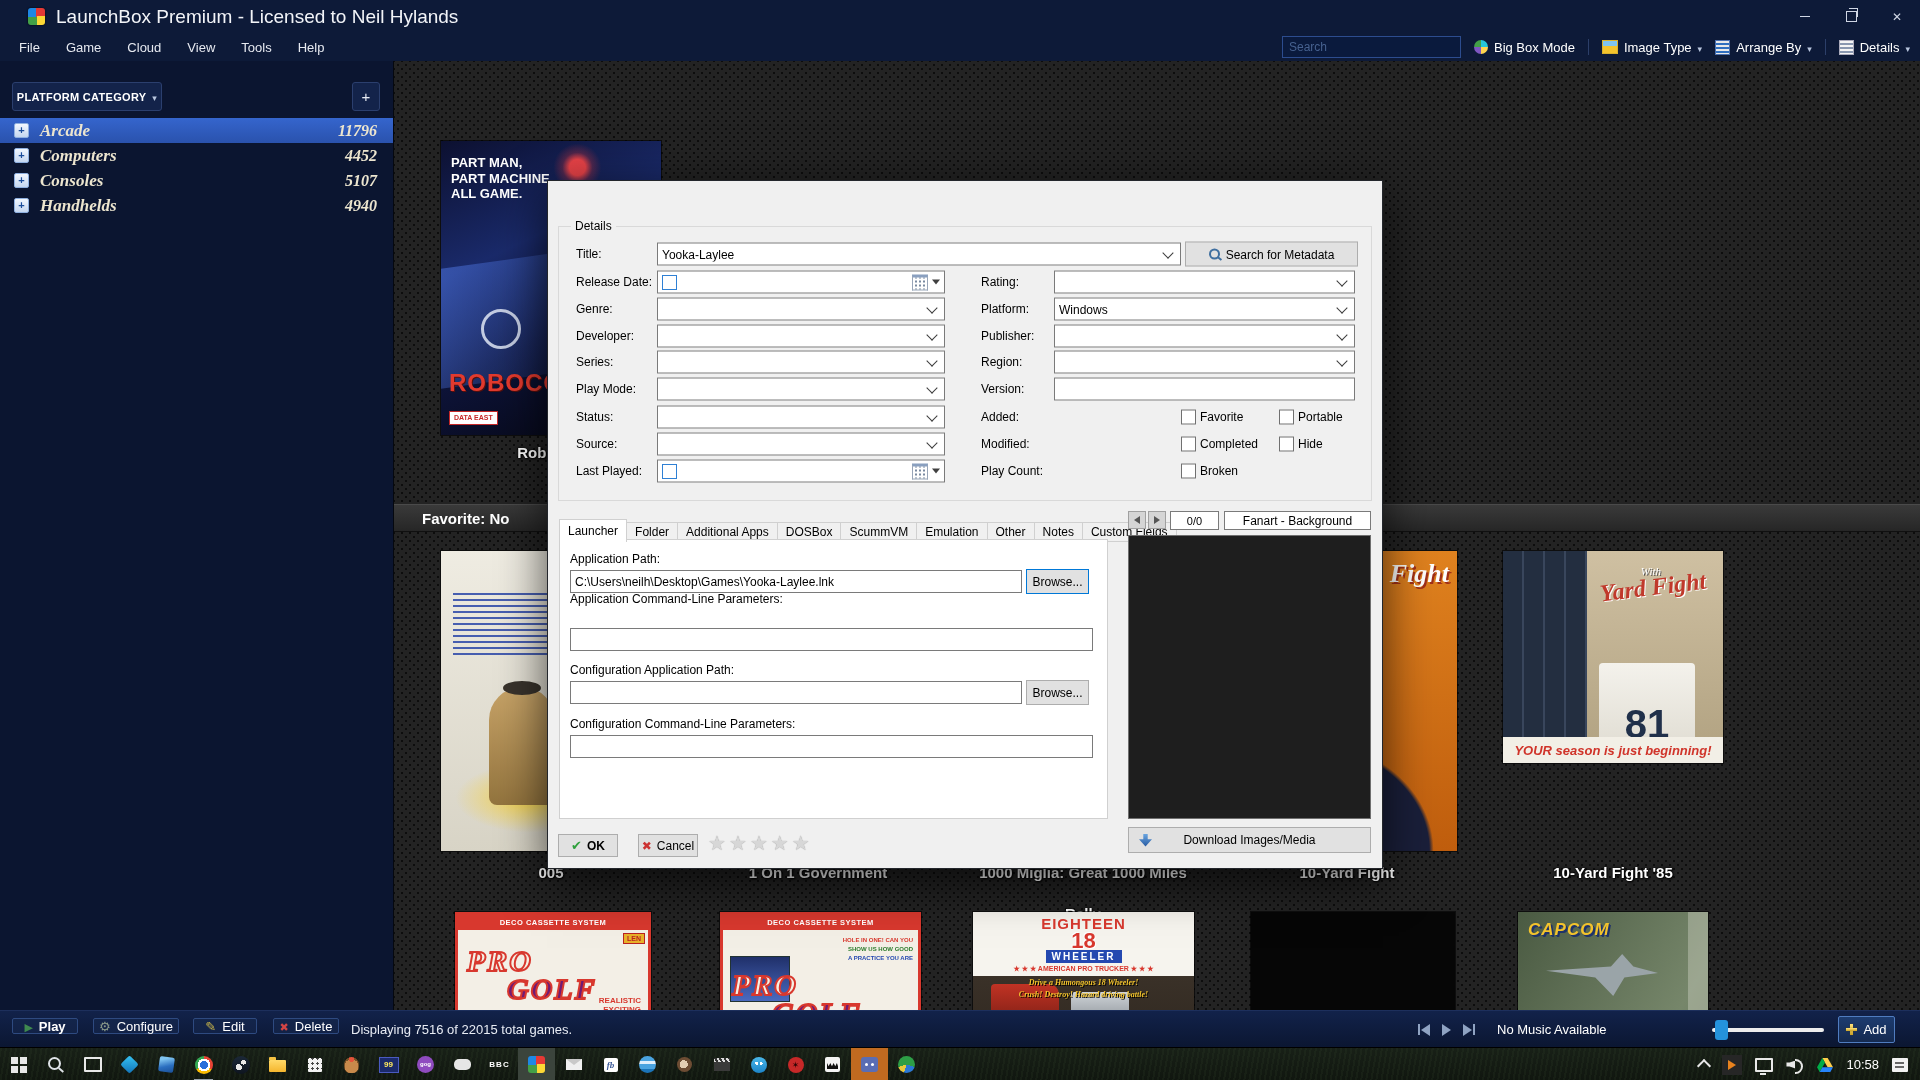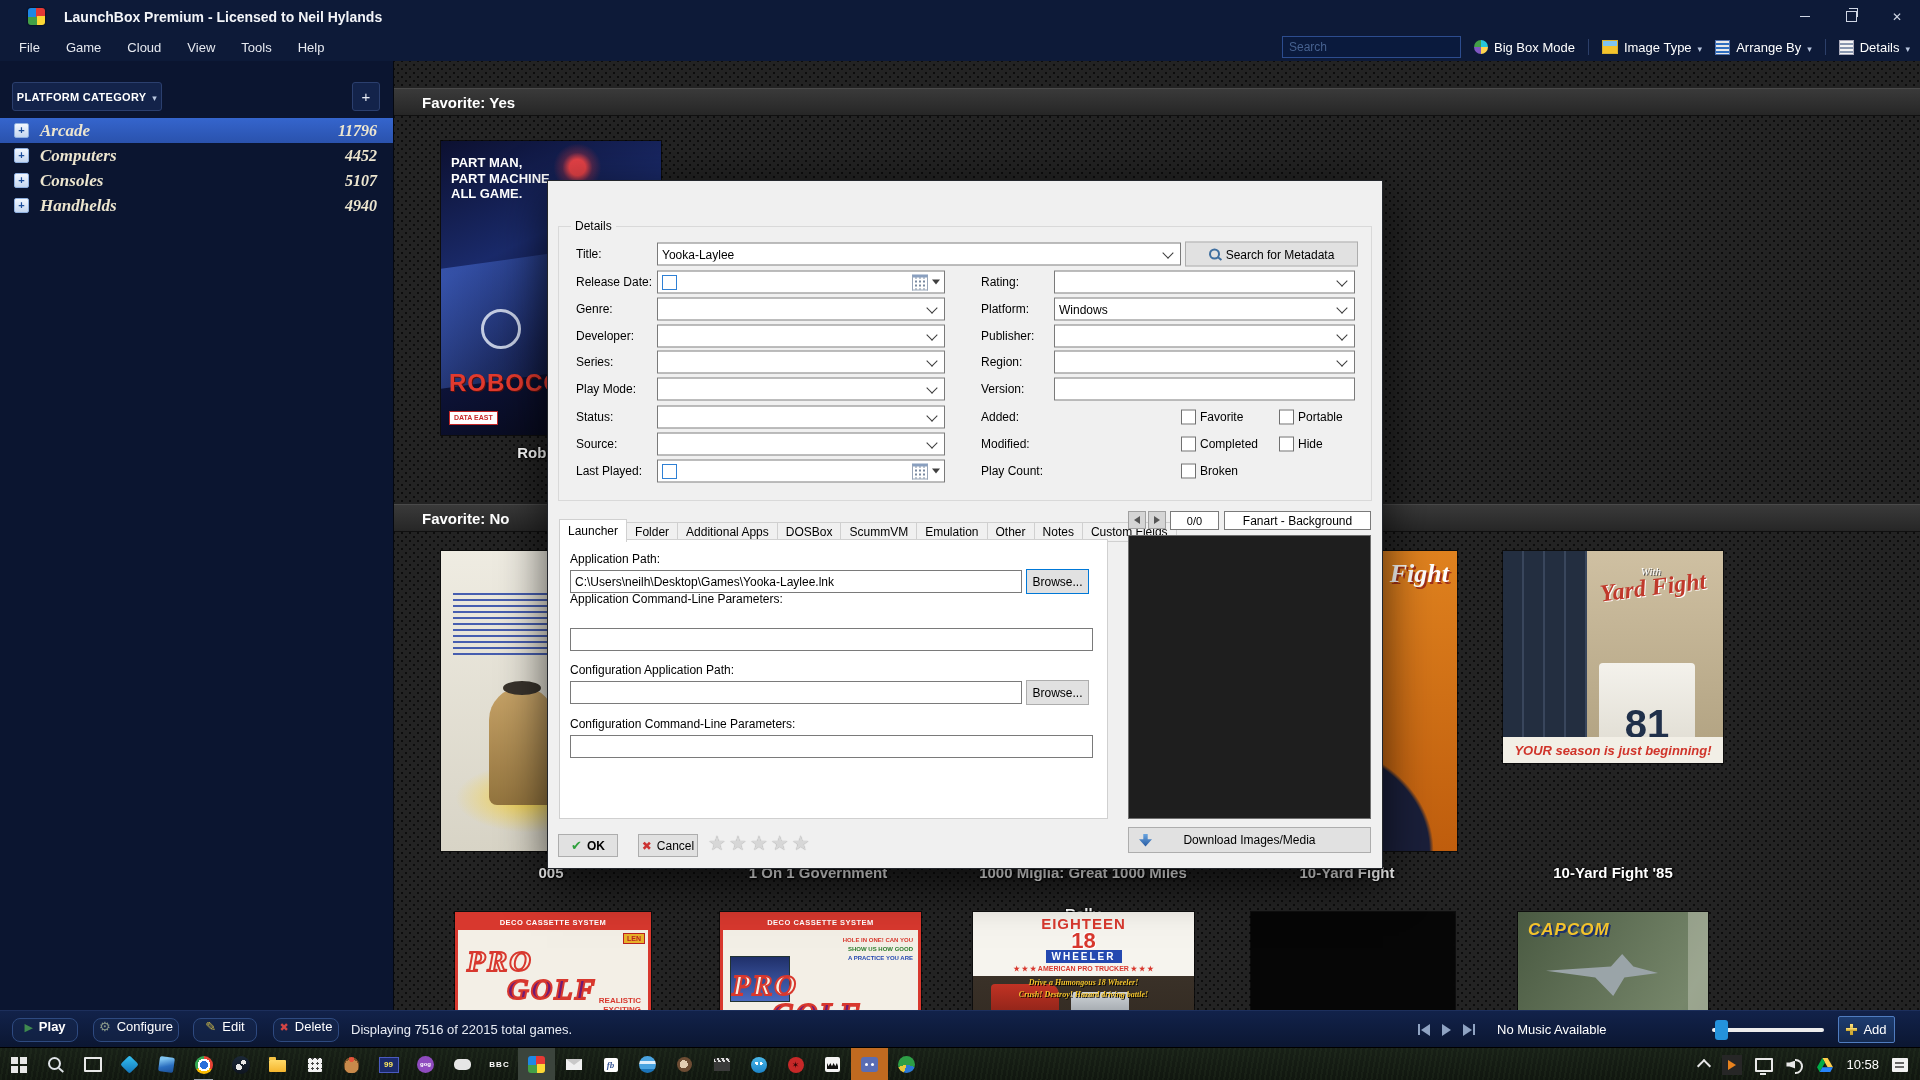--- a/index.html
+++ b/index.html
@@ -3,21 +3,21 @@
 <meta charset="utf-8">
 <style>
   html,body{margin:0;padding:0}
   .screen{position:relative;width:1920px;height:1080px;background:#0d1a38;overflow:hidden;
           font-family:"Liberation Sans",sans-serif;color:#fff}
 
   
   .titlebar{position:absolute;left:0;top:0;right:0;height:33px;display:flex;align-items:center}
   .lb-logo{width:17px;height:17px;margin-left:28px;border-radius:3px;flex:none;
            background:conic-gradient(#e53935 0 25%,#fdd835 0 50%,#43a047 0 75%,#1e88e5 0);box-shadow:0 0 2px #000}
-  .tb-title{margin-left:19px;font-size:14px;font-weight:700;color:#f2f4f8}
+  .tb-title{margin-left:11px;font-size:19px;font-weight:400;color:#f2f4f8}
   .win-controls{margin-left:auto;display:flex}
   .wc{width:46px;height:33px;display:flex;align-items:center;justify-content:center;color:#cfd6e4}
   .wc-min{width:10px;height:1px;background:#cfd6e4}
   .wc-max{width:9px;height:9px;border:1px solid #cfd6e4;position:relative}
   .wc-max::before{content:"";position:absolute;left:2px;top:-4px;width:8px;height:8px;border:1px solid #cfd6e4;border-left:none;border-bottom:none}
   .wc-x::before{content:"✕";font:12px "DejaVu Sans",sans-serif}
 
   
   .menubar{position:absolute;left:0;top:33px;right:0;height:28px;display:flex;align-items:center}
   .menus{display:flex;padding-left:6px}
@@ -198,22 +198,22 @@
   .imgtype-dd{position:absolute;left:676px;top:330px;width:147px;height:19px;background:#fff;border:1px solid #7a7a7a;
               font-size:12px;display:flex;align-items:center;justify-content:center;box-sizing:border-box}
   .preview{position:absolute;left:580px;top:354px;width:243px;height:284px;background:#1e1e1e;border:1px solid #6f6f6f;box-sizing:border-box}
   .dlbtn{position:absolute;left:580px;top:646px;width:243px;height:26px}
   .dl-ico{position:absolute;left:10px;width:13px;height:13px;background:linear-gradient(#6aa5e0,#2458a0);
           clip-path:polygon(33% 0,67% 0,67% 45%,100% 45%,50% 100%,0 45%,33% 45%)}
 
   
   .bottombar{position:absolute;left:0;top:1010px;right:0;height:37px;background:linear-gradient(#12224a,#0b1631);
              border-top:1px solid #1d2f5c;z-index:5}
-  .bb-btn{position:absolute;top:7px;height:24px;border:1px solid #2e4a80;background:rgba(25,45,85,.45);color:#fff;
-          font-size:13px;display:flex;justify-content:center;gap:6px;border-radius:8px;box-sizing:border-box}
+  .bb-btn{position:absolute;top:7px;height:16px;border:1px solid #2e4a80;background:rgba(25,45,85,.45);color:#fff;
+          font-size:13px;display:flex;align-items:center;justify-content:center;gap:6px;border-radius:2px;box-sizing:border-box}
   .ico-play::before{content:"▶";color:#3f8a4f;font:11px "DejaVu Sans",sans-serif}
   .ico-gear::before{content:"⚙";color:#8a9a8a;font:13px "DejaVu Sans",sans-serif}
   .ico-pencil::before{content:"✎";color:#c9b64a;font:13px "DejaVu Sans",sans-serif}
   .ico-del::before{content:"✖";color:#d24545;font:11px "DejaVu Sans",sans-serif}
   .bb-status{position:absolute;left:351px;top:0;bottom:0;display:flex;align-items:center;font-size:13px;color:#e8ecf4}
   .transport{position:absolute;left:1418px;top:0;bottom:0;display:flex;align-items:center;gap:12px}
   .mbar{width:2px;height:11px;background:#8fa3c2}
   .mtri-l{width:0;height:0;border-top:6px solid transparent;border-bottom:6px solid transparent;border-right:9px solid #8fa3c2}
   .mtri-r{width:0;height:0;border-top:6px solid transparent;border-bottom:6px solid transparent;border-left:9px solid #8fa3c2}
   .mi{display:flex;align-items:center;gap:1px}
@@ -369,23 +369,20 @@
       </div>
       <div class="side-item">
         <span class="expand"></span>
         <span class="s-label">Handhelds</span>
         <span class="s-count">4940</span>
       </div>
     </div>
   </div>
 
   <div class="main">
-    <div class="band" style="top:27px">
-      <span>Favorite: Yes</span>
-    </div>
 
     <div class="cover cover-robocop" style="left:47px;top:80px;width:220px;height:294px">
       <div class="rc-tag">
         <div>PART MAN,</div>
         <div>PART MACHINE,</div>
         <div>ALL GAME.</div>
       </div>
       <div class="rc-car"></div>
       <div class="rc-emblem"></div>
       <div class="rc-title">ROBOCOP</div>

